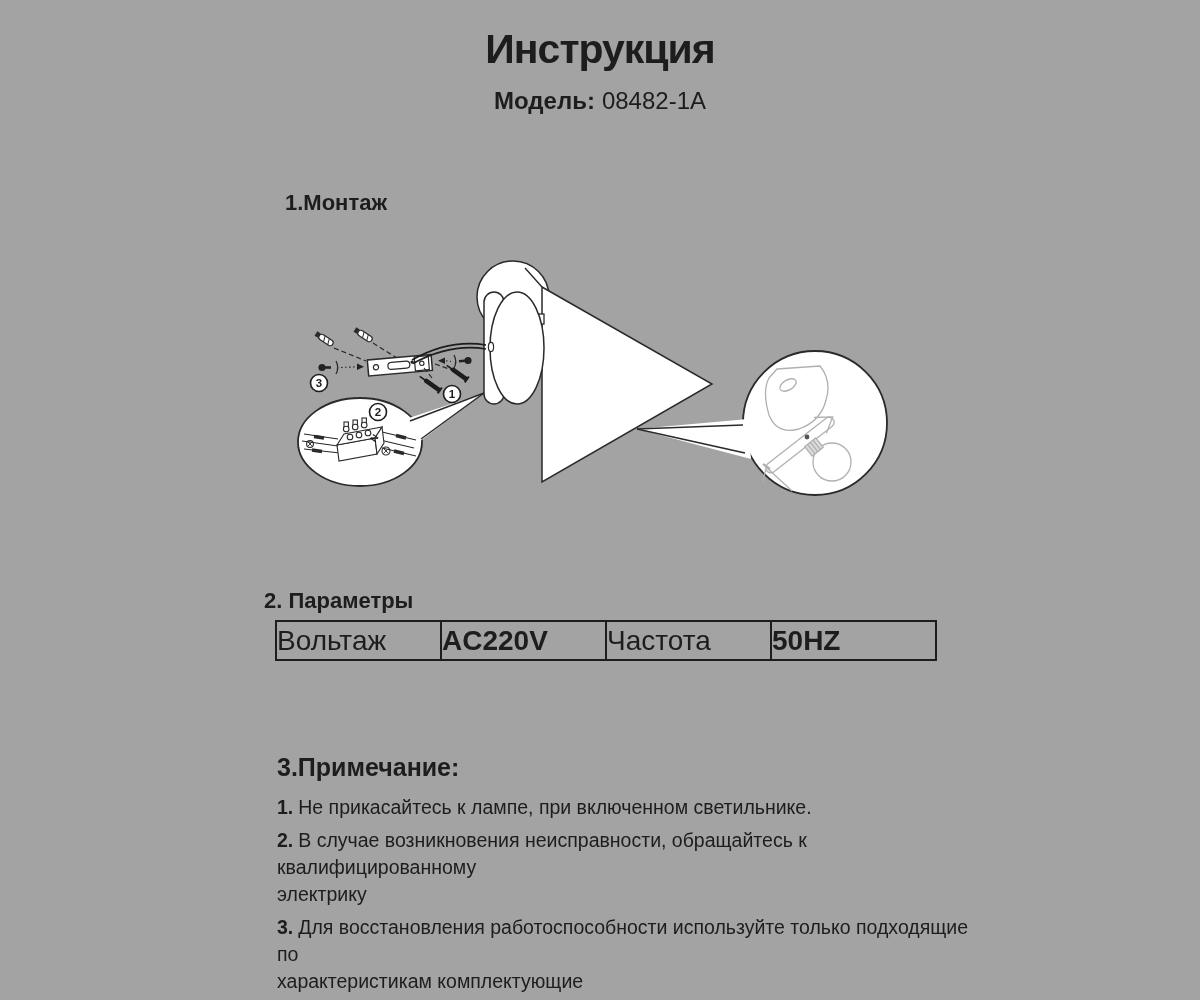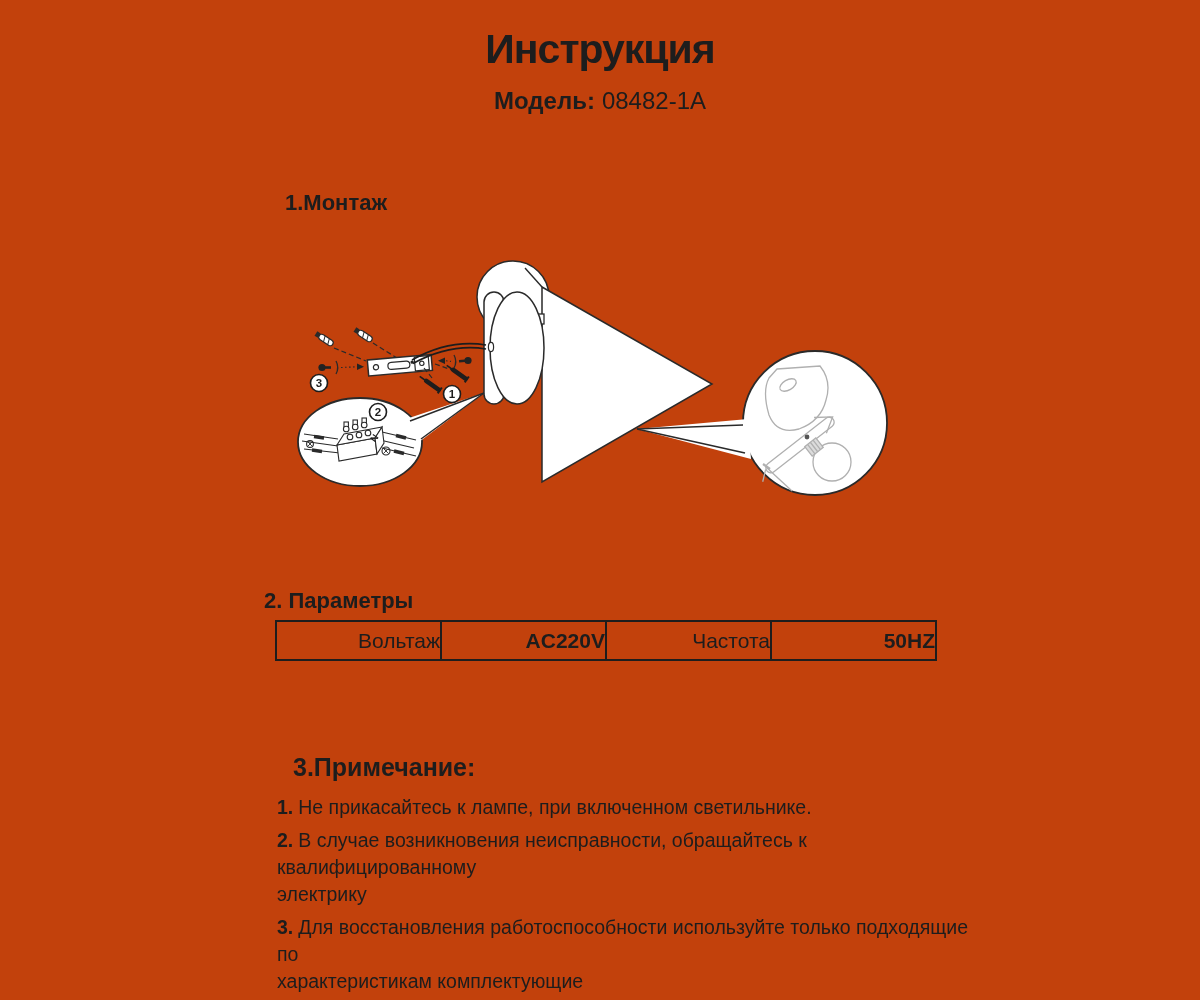--- a/index.html
+++ b/index.html
@@ -1,38 +1,38 @@
 <!DOCTYPE html>
 <html><head>
 <meta charset="utf-8">
 <style>
   html,body{margin:0;padding:0;background:#ffffff;}
   .page{
-    position:relative;width:1200px;height:1000px;background:#c2410c;
+    position:relative;width:1200px;height:1000px;background:#a3a3a3;
     font-family:"Liberation Sans",sans-serif;color:#1d1d1d;overflow:hidden;
   }
   .title{
     position:absolute;top:26px;left:0;width:1200px;text-align:center;
     font-size:41px;font-weight:bold;letter-spacing:-1px;
   }
   .model{
     position:absolute;top:87px;left:0;width:1200px;text-align:center;font-size:24px;
   }
   .model b{margin-right:7px;}
   .h-mont{position:absolute;left:285px;top:190px;font-size:22px;font-weight:bold;}
   .h-param{position:absolute;left:264px;top:588px;font-size:22px;font-weight:bold;}
-  .h-notes{position:absolute;left:277px;top:753px;font-size:25px;font-weight:bold;margin-left:16px;}
+  .h-notes{position:absolute;left:277px;top:753px;font-size:25px;font-weight:bold;}
   svg.diagram{position:absolute;left:280px;top:238px;}
   table.params{
     position:absolute;left:275px;top:620px;width:662px;
     border-collapse:collapse;table-layout:fixed;
   }
   table.params td{
-    border:2px solid #1d1d1d;text-align:right;vertical-align:middle;
-    padding:0;font-size:21px;
+    border:2px solid #1d1d1d;text-align:left;vertical-align:middle;
+    padding:0;font-size:28px;
   }
   table.params tr:first-child td{height:38px;}
   table.params tr:last-child td{height:37px;}
   td.bold{font-weight:bold;}
   td.plabel{font-size:24px;}
   .notes{position:absolute;left:277px;top:794px;width:700px;}
   .notes p{margin:0 0 6px;font-size:19.5px;line-height:27px;}
   .notes p b{margin-right:5px;}
   .notes p span{white-space:pre-wrap;margin-top:48px;}
 </style>

